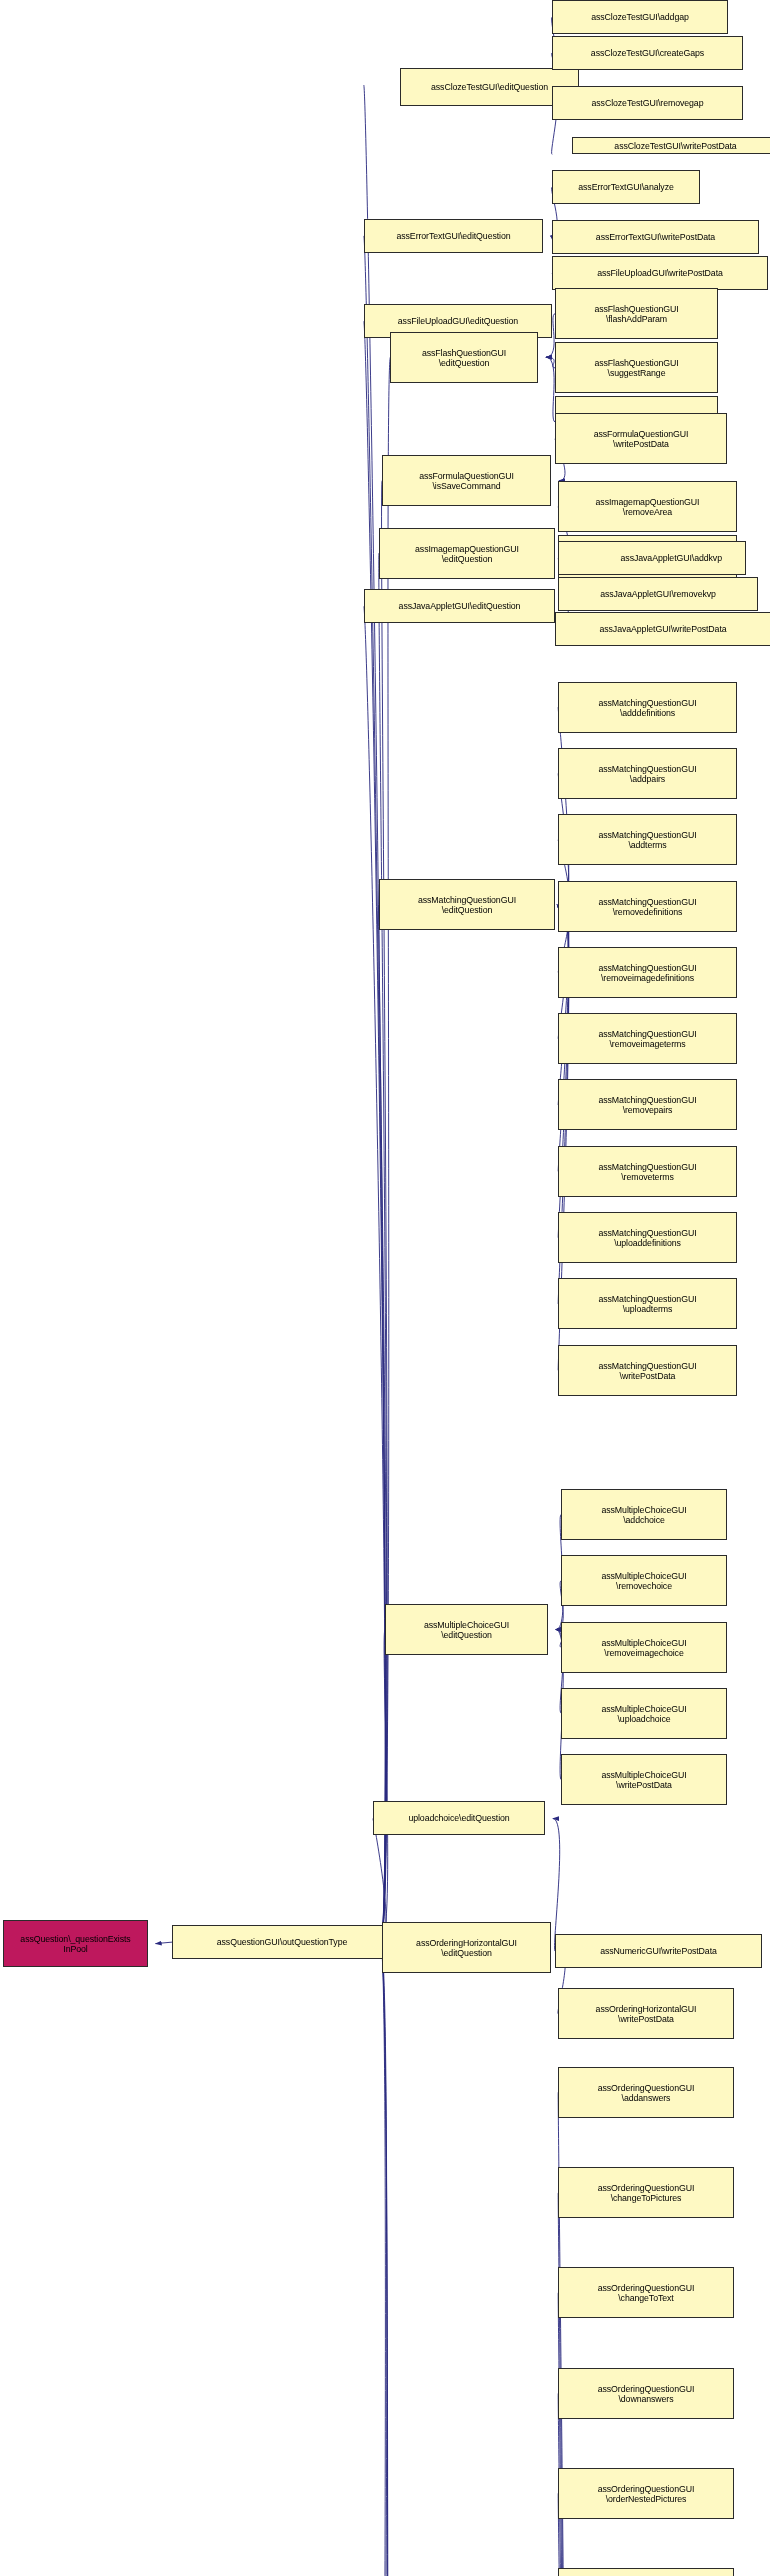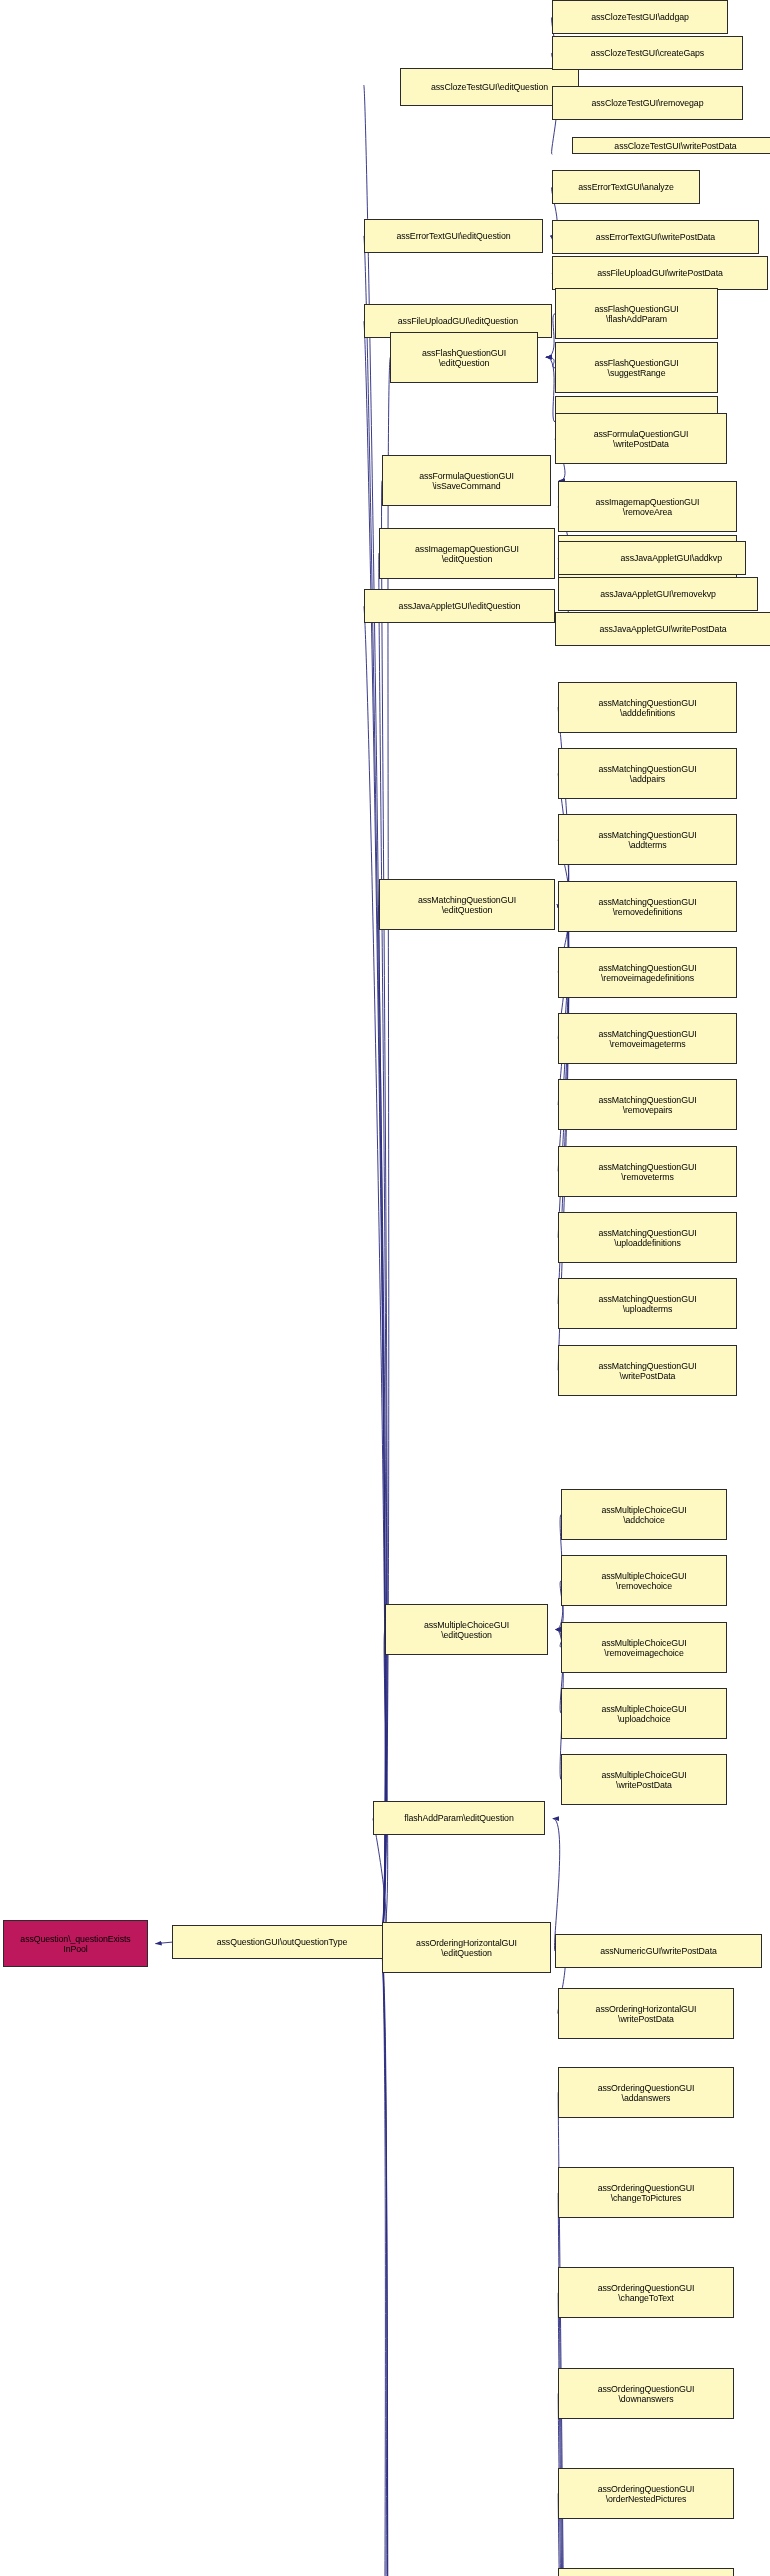--- a/index.html
+++ b/index.html
@@ -160,21 +160,21 @@
       <div class="node" style="left: 561px; top: 1489px; width: 166px; height: 51px;">assMultipleChoiceGUI
 \addchoice</div>
       <div class="node" style="left: 561px; top: 1555px; width: 166px; height: 51px;">assMultipleChoiceGUI
 \removechoice</div>
       <div class="node" style="left: 561px; top: 1622px; width: 166px; height: 51px;">assMultipleChoiceGUI
 \removeimagechoice</div>
       <div class="node" style="left: 561px; top: 1688px; width: 166px; height: 51px;">assMultipleChoiceGUI
 \uploadchoice</div>
       <div class="node" style="left: 561px; top: 1754px; width: 166px; height: 51px;">assMultipleChoiceGUI
 \writePostData</div>
-      <div class="node hub" style="left: 373px; top: 1801px; width: 172px; height: 34px;">flashAddParam\editQuestion</div>
+      <div class="node hub" style="left: 373px; top: 1801px; width: 172px; height: 34px;">uploadchoice\editQuestion</div>
       <div class="node" style="left: 555px; top: 1934px; width: 207px; height: 34px;">assNumericGUI\writePostData</div>
       <div class="node hub" style="left: 382px; top: 1922px; width: 169px; height: 51px;">assOrderingHorizontalGUI
 \editQuestion</div>
       <div class="node" style="left: 558px; top: 1988px; width: 176px; height: 51px;">assOrderingHorizontalGUI
 \writePostData</div>
       <div class="node" style="left: 558px; top: 2067px; width: 176px; height: 51px;">assOrderingQuestionGUI
 \addanswers</div>
       <div class="node" style="left: 558px; top: 2167px; width: 176px; height: 51px;">assOrderingQuestionGUI
 \changeToPictures</div>
       <div class="node" style="left: 558px; top: 2267px; width: 176px; height: 51px;">assOrderingQuestionGUI

